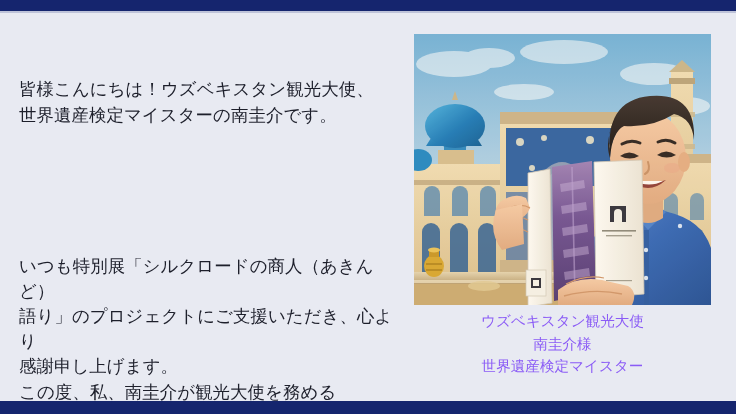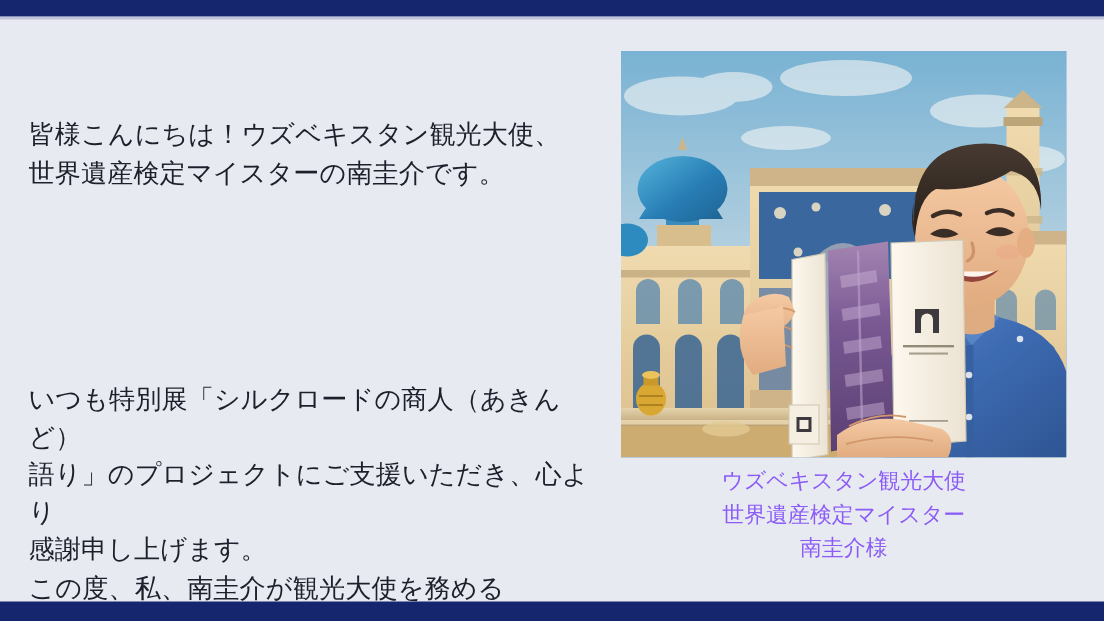--- a/index.html
+++ b/index.html
@@ -325,18 +325,18 @@
           </g>
         </g>
 
         <rect x="0" y="0" width="297" height="271" fill="#ffd9a0" opacity="0.07"></rect>
       </svg>
     </div>
   </div>
 
   <div class="caption">
     <div>ウズベキスタン観光大使</div>
+    <div>南圭介様</div>
     <div>世界遺産検定マイスター</div>
-    <div>南圭介様</div>
   </div>
 
   <div class="bar-bottom"></div>
 </div>
 
 </body></html>

